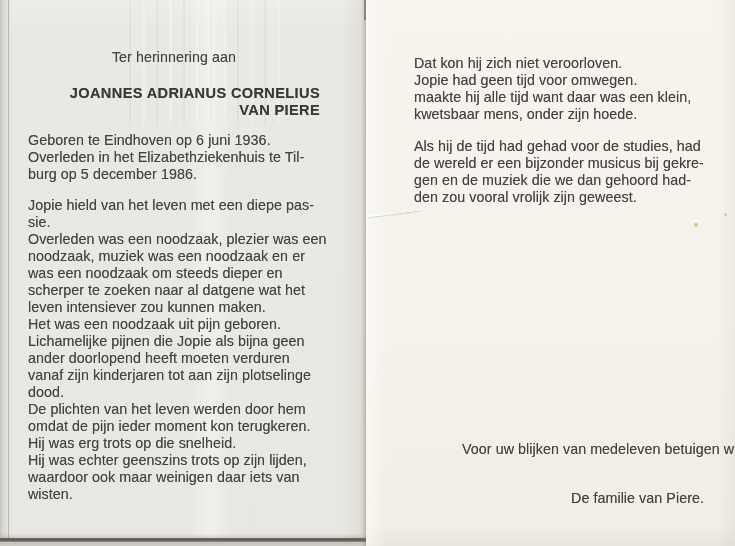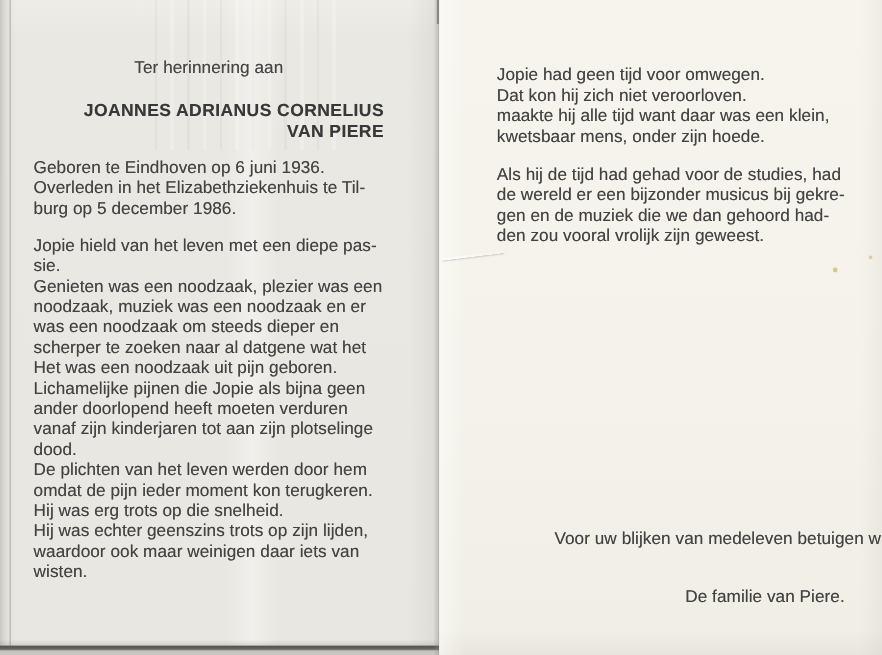--- a/index.html
+++ b/index.html
@@ -130,24 +130,25 @@
 
     <div class="tblock lp-vitals soft">
         <div class="tline">Geboren te Eindhoven op 6 juni 1936.</div>
         <div class="tline">Overleden in het Elizabethziekenhuis te Til-</div>
         <div class="tline">burg op 5 december 1986.</div>
       </div>
 
     <div class="tblock lp-body soft">
         <div class="tline">Jopie hield van het leven met een diepe pas-</div>
         <div class="tline">sie.</div>
-        <div class="tline">Genieten was een noodzaak, plezier was een</div>
+        <div class="tline">Overleden was een noodzaak, plezier was een</div>
         <div class="tline">noodzaak, muziek was een noodzaak en er</div>
         <div class="tline">was een noodzaak om steeds dieper en</div>
         <div class="tline">scherper te zoeken naar al datgene wat het</div>
+        <div class="tline">leven intensiever zou kunnen maken.</div>
         <div class="tline">Het was een noodzaak uit pijn geboren.</div>
         <div class="tline">Lichamelijke pijnen die Jopie als bijna geen</div>
         <div class="tline">ander doorlopend heeft moeten verduren</div>
         <div class="tline">vanaf zijn kinderjaren tot aan zijn plotselinge</div>
         <div class="tline">dood.</div>
         <div class="tline">De plichten van het leven werden door hem</div>
         <div class="tline">omdat de pijn ieder moment kon terugkeren.</div>
         <div class="tline">Hij was erg trots op die snelheid.</div>
         <div class="tline">Hij was echter geenszins trots op zijn lijden,</div>
         <div class="tline">waardoor ook maar weinigen daar iets van</div>
@@ -159,22 +160,22 @@
 
   <div class="fold"></div>
   <div class="fold-top-tick"></div>
 
   <div class="page-right">
     <div class="crease"></div>
     <div class="speck speck-1"></div>
     <div class="speck speck-2"></div>
 
     <div class="tblock rp-p1 soft">
+        <div class="tline">Dat kon hij zich niet veroorloven.</div>
         <div class="tline">Jopie had geen tijd voor omwegen.</div>
-        <div class="tline">Dat kon hij zich niet veroorloven.</div>
         <div class="tline">maakte hij alle tijd want daar was een klein,</div>
         <div class="tline">kwetsbaar mens, onder zijn hoede.</div>
       </div>
 
     <div class="tblock rp-p2 soft">
         <div class="tline">Als hij de tijd had gehad voor de studies, had</div>
         <div class="tline">de wereld er een bijzonder musicus bij gekre-</div>
         <div class="tline">gen en de muziek die we dan gehoord had-</div>
         <div class="tline">den zou vooral vrolijk zijn geweest.</div>
       </div>

